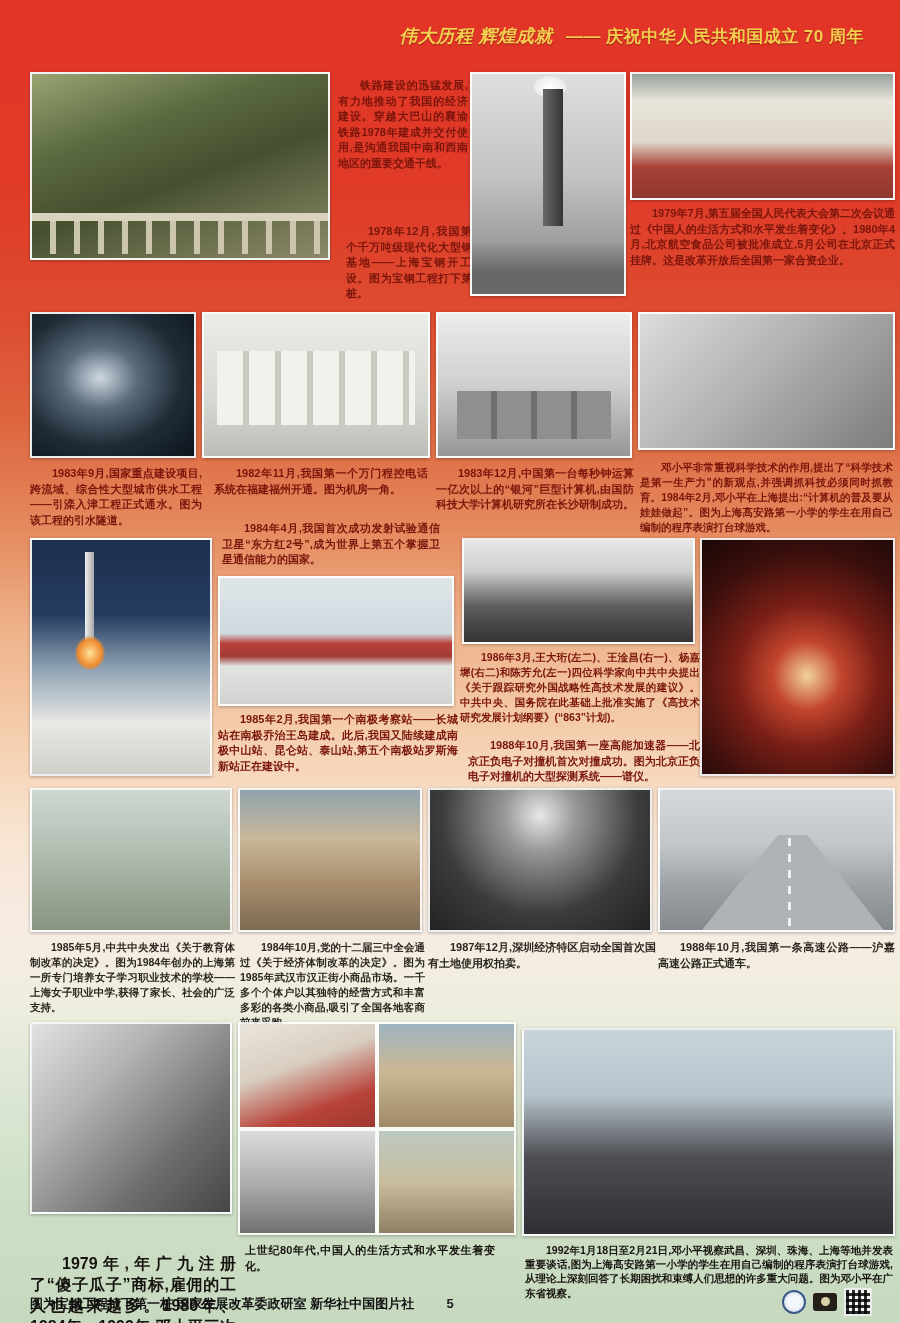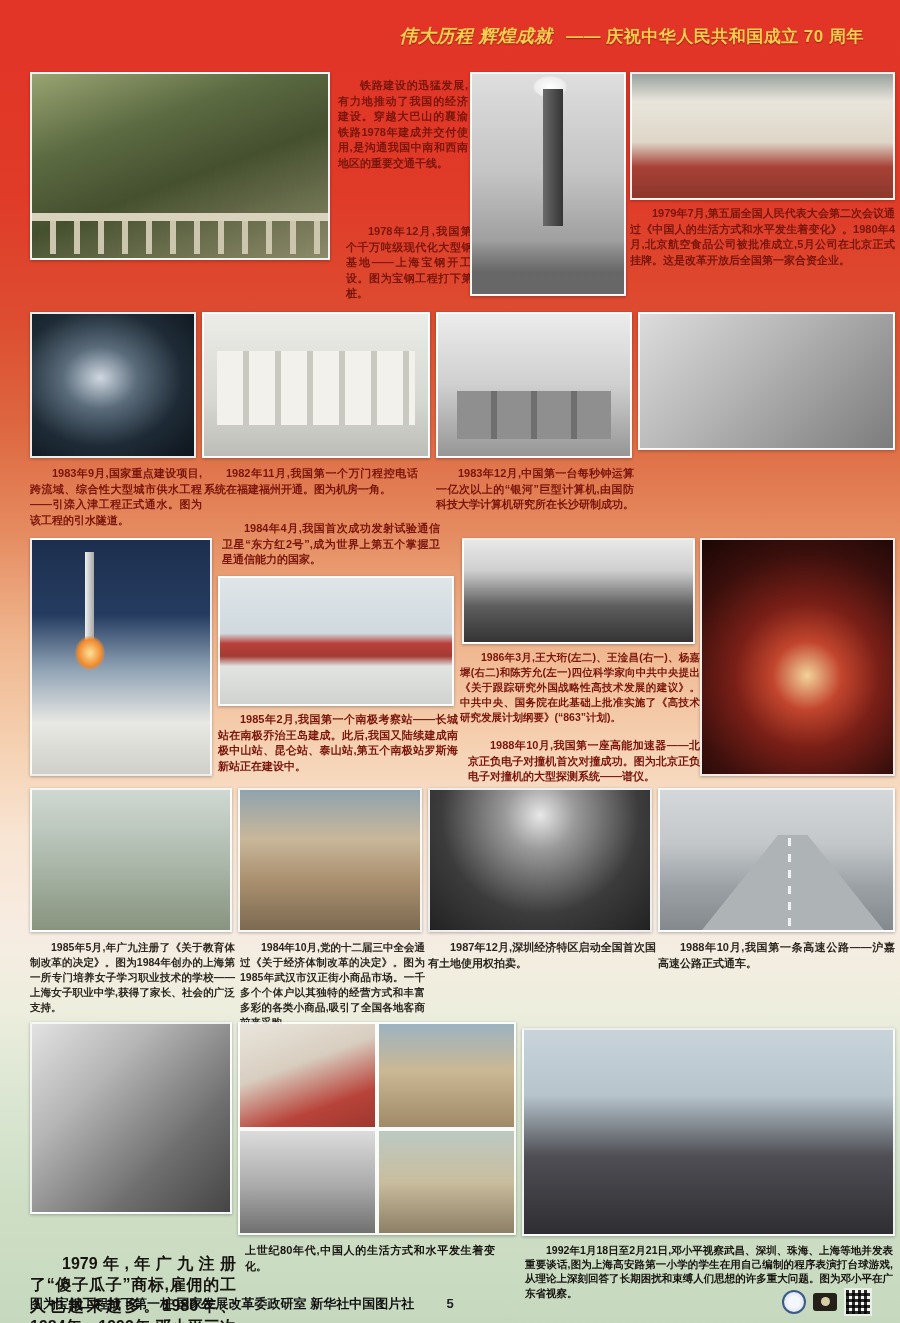--- a/index.html
+++ b/index.html
@@ -111,22 +111,23 @@
   <div class="photo ph-tunnel" style="left:30px;top:312px;width:166px;height:146px;"></div>
   <div class="photo ph-telephone" style="left:202px;top:312px;width:228px;height:146px;">
     <div class="cabinets"></div>
   </div>
   <div class="photo ph-yinhe" style="left:436px;top:312px;width:196px;height:146px;">
     <div class="console"></div>
   </div>
   <div class="photo ph-kids" style="left:638px;top:312px;width:257px;height:138px;"></div>
 
   <div class="cap" style="left:30px;top:466px;width:172px;">1983年9月,国家重点建设项目,跨流域、综合性大型城市供水工程——引滦入津工程正式通水。图为该工程的引水隧道。</div>
-  <div class="cap" style="left:204px;top:466px;width:214px;">1982年11月,我国第一个万门程控电话系统在福建福州开通。图为机房一角。</div>
+  <div class="cap" style="left:214px;top:466px;width:214px;">1982年11月,我国第一个万门程控电话系统在福建福州开通。图为机房一角。</div>
   <div class="cap" style="left:436px;top:466px;width:198px;">1983年12月,中国第一台每秒钟运算一亿次以上的“银河”巨型计算机,由国防科技大学计算机研究所在长沙研制成功。</div>
+  <div class="cap small" style="left:640px;top:460px;width:253px;">邓小平非常重视科学技术的作用,提出了“科学技术是第一生产力”的新观点,并强调抓科技必须同时抓教育。1984年2月,邓小平在上海提出:“计算机的普及要从娃娃做起”。图为上海高安路第一小学的学生在用自己编制的程序表演打台球游戏。</div>
 
   <div class="photo ph-rocket" style="left:30px;top:538px;width:182px;height:238px;">
     <div class="body"></div>
     <div class="flame"></div>
   </div>
   <div class="cap" style="left:222px;top:521px;width:218px;">1984年4月,我国首次成功发射试验通信卫星“东方红2号”,成为世界上第五个掌握卫星通信能力的国家。</div>
   <div class="photo ph-antarctic" style="left:218px;top:576px;width:236px;height:130px;"></div>
   <div class="cap" style="left:218px;top:712px;width:240px;">1985年2月,我国第一个南极考察站——长城站在南极乔治王岛建成。此后,我国又陆续建成南极中山站、昆仑站、泰山站,第五个南极站罗斯海新站正在建设中。</div>
   <div class="photo ph-scientists" style="left:462px;top:538px;width:233px;height:106px;"></div>
   <div class="cap small" style="left:460px;top:650px;width:240px;">1986年3月,王大珩(左二)、王淦昌(右一)、杨嘉墀(右二)和陈芳允(左一)四位科学家向中共中央提出《关于跟踪研究外国战略性高技术发展的建议》。中共中央、国务院在此基础上批准实施了《高技术研究发展计划纲要》(“863”计划)。</div>
@@ -134,21 +135,21 @@
   <div class="photo ph-bepc" style="left:700px;top:538px;width:195px;height:238px;"></div>
 
   <div class="photo ph-classroom" style="left:30px;top:788px;width:202px;height:144px;"></div>
   <div class="photo ph-market" style="left:238px;top:788px;width:184px;height:144px;"></div>
   <div class="photo ph-auction" style="left:428px;top:788px;width:224px;height:144px;"></div>
   <div class="photo ph-highway" style="left:658px;top:788px;width:237px;height:144px;">
     <div class="road"></div>
     <div class="lane"></div>
   </div>
 
-  <div class="cap dark small" style="left:30px;top:940px;width:205px;">1985年5月,年广九注册了《关于教育体制改革的决定》。图为1984年创办的上海第一所专门培养女子学习职业技术的学校——上海女子职业中学,获得了家长、社会的广泛支持。</div>
+  <div class="cap dark small" style="left:30px;top:940px;width:205px;">1985年5月,中共中央发出《关于教育体制改革的决定》。图为1984年创办的上海第一所专门培养女子学习职业技术的学校——上海女子职业中学,获得了家长、社会的广泛支持。</div>
   <div class="cap dark small" style="left:240px;top:940px;width:185px;">1984年10月,党的十二届三中全会通过《关于经济体制改革的决定》。图为1985年武汉市汉正街小商品市场。一千多个个体户以其独特的经营方式和丰富多彩的各类小商品,吸引了全国各地客商前来采购。</div>
   <div class="cap dark" style="left:428px;top:940px;width:228px;">1987年12月,深圳经济特区启动全国首次国有土地使用权拍卖。</div>
   <div class="cap dark" style="left:658px;top:940px;width:237px;">1988年10月,我国第一条高速公路——沪嘉高速公路正式通车。</div>
 
   <div class="photo ph-nian" style="left:30px;top:1022px;width:202px;height:192px;"></div>
   <div class="collage" style="left:238px;top:1022px;width:278px;height:213px;">
     <div class="tile tile-1"></div>
     <div class="tile tile-2"></div>
     <div class="tile tile-3"></div>
     <div class="tile tile-4"></div>

